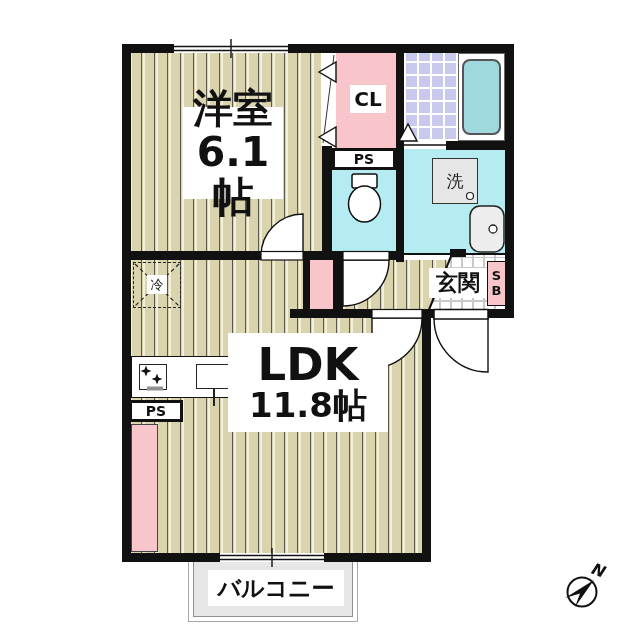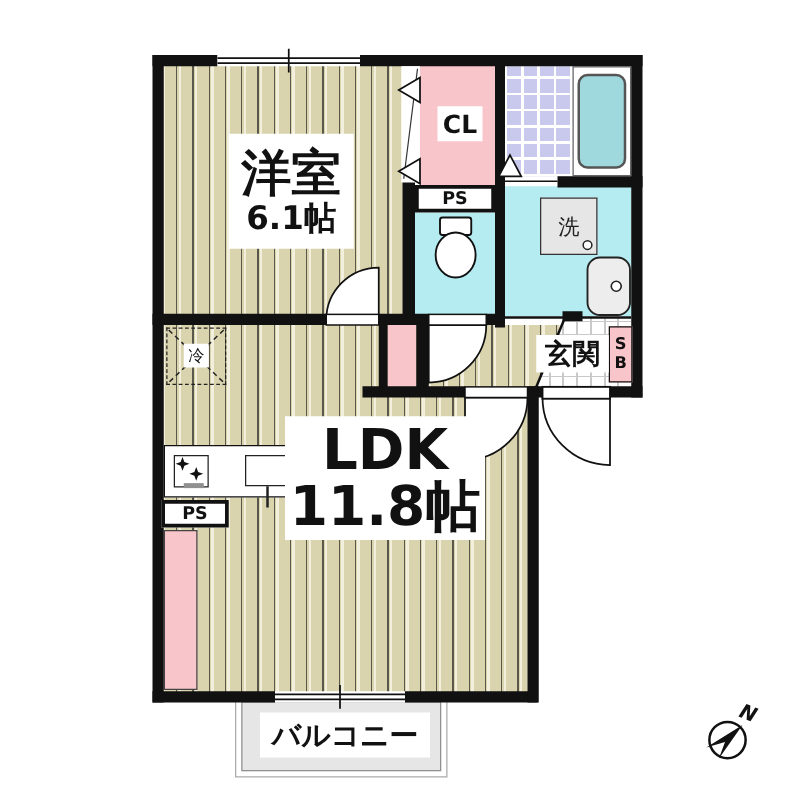--- a/index.html
+++ b/index.html
@@ -148,26 +148,26 @@
 
     <line x1="135" y1="264" x2="179" y2="306" stroke="#222" stroke-width="1.2" stroke-dasharray="4 3"></line>
     <line x1="179" y1="264" x2="135" y2="306" stroke="#222" stroke-width="1.2" stroke-dasharray="4 3"></line>
 
     <circle cx="582" cy="592" r="14.5" fill="#fff" stroke="#111" stroke-width="2"></circle>
     <polygon points="594,580 565,598 580,593.5 575,607" fill="#111"></polygon>
   </svg>
 
   <div class="labelbox" style="left:183px;top:107px;width:100px;height:92px;line-height:1.1;">
     <span style="font-size:40px;">洋室</span>
-    <span style="font-size:26px;">6.1帖</span>
+    <span style="font-size:41px;">6.1帖</span>
   </div>
 
   <div class="labelbox" style="left:228px;top:333px;width:160px;height:99px;line-height:1.05;justify-content:center;">
     <span style="font-size:45px;">LDK</span>
-    <span style="font-size:44px;">11.8帖</span>
+    <span style="font-size:34px;">11.8帖</span>
   </div>
 
   <div class="labelbox" style="left:350px;top:85px;width:36px;height:28px;">
     <span style="font-size:20px;">CL</span>
   </div>
 
   <div class="labelbox" style="left:429px;top:268px;width:58px;height:30px;align-items:center;">
     <span style="font-size:22px;">玄関</span>
   </div>
 

